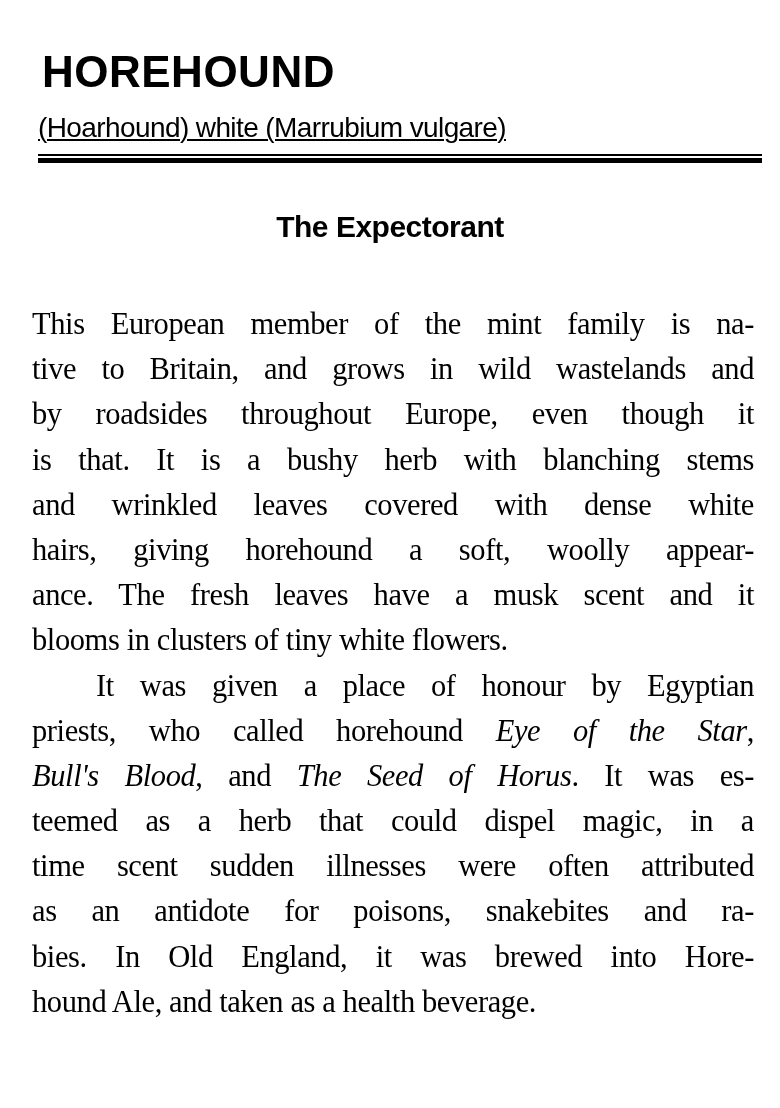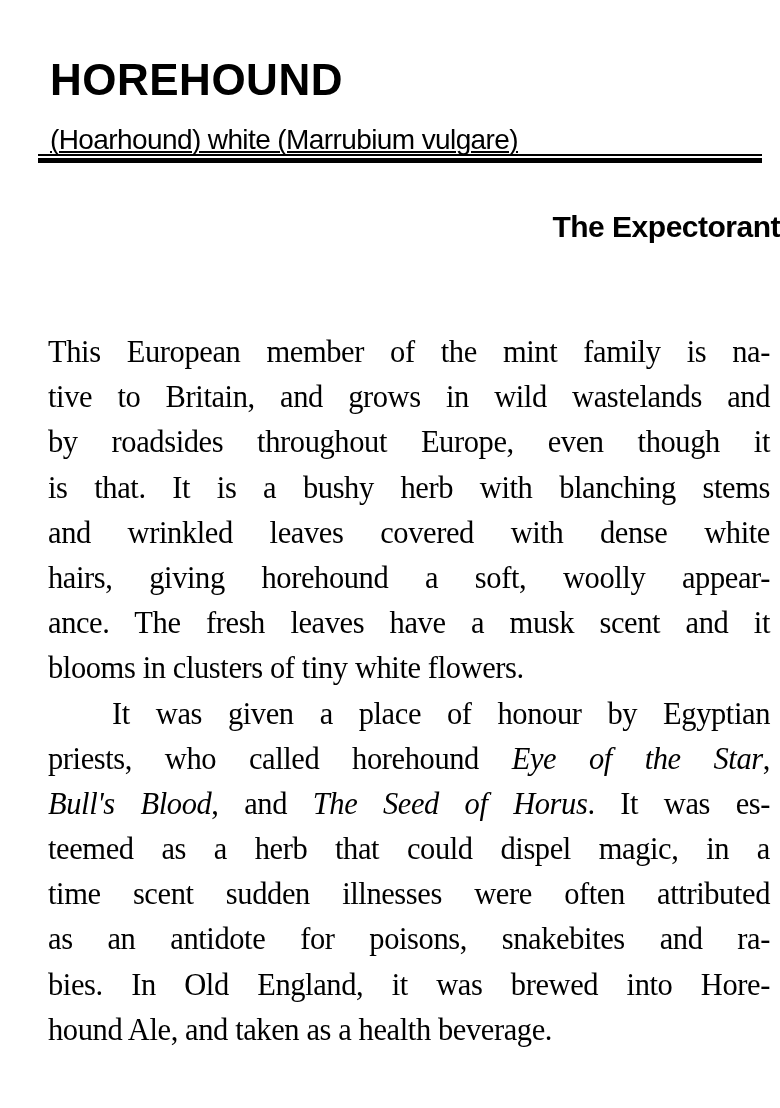--- a/index.html
+++ b/index.html
@@ -1,42 +1,42 @@
 <!DOCTYPE html>
 <html><head>
   <meta charset="utf-8">
   <style>
     html, body { margin: 0; padding: 0; background: #ffffff; }
     body { width: 780px; height: 1108px; position: relative; overflow: hidden; color: #000; }
     .title {
       position: absolute; left: 38px; top: 46px;
       font-family: "Liberation Sans", sans-serif; font-weight: 700;
-      font-size: 44px; letter-spacing: 0.5px; margin: 12px; line-height: 1;
+      font-size: 44px; letter-spacing: 0.5px; margin: 4px; line-height: 1;
     }
     .subtitle {
       position: absolute; left: 38px; top: 114px;
       font-family: "Liberation Sans", sans-serif; font-weight: 400;
       font-size: 28px; letter-spacing: -0.6px; line-height: 1;
       text-decoration: underline; text-decoration-thickness: 2px; text-underline-offset: 2px;
-      margin: 12px;
+      margin: 0;
     }
     .rule-thin {
       position: absolute; left: 38px; width: 724px; top: 154px; height: 2px; background: #000;
     }
     .rule-thick {
       position: absolute; left: 38px; width: 724px; top: 158px; height: 5px; background: #000;
     }
     .section-heading {
-      position: absolute; left: 0; width: 780px; top: 212px; text-align: right;
+      position: absolute; left: 0; width: 780px; top: 212px; text-align: center;
       font-family: "Liberation Sans", sans-serif; font-weight: 700; font-size: 30px;
       letter-spacing: -0.5px; line-height: 1; margin: 0;
     }
     .body-text {
-      position: absolute; left: 48px; width: 722px; top: 302px;
-      font-family: "Liberation Serif", serif; font-size: 30.5px; line-height: 45.2px; margin-top: 28px;
+      position: absolute; left: 32px; width: 722px; top: 302px;
+      font-family: "Liberation Serif", serif; font-size: 30.5px; line-height: 45.2px;
     }
     .line {
       display: block; height: 45.2px; white-space: nowrap;
       text-align: justify; text-align-last: justify; letter-spacing: -0.4px;
     }
     .line.last { text-align-last: left; }
     .line.indent { padding-left: 64px; }
     em { font-style: italic; }
   </style>
 </head>

